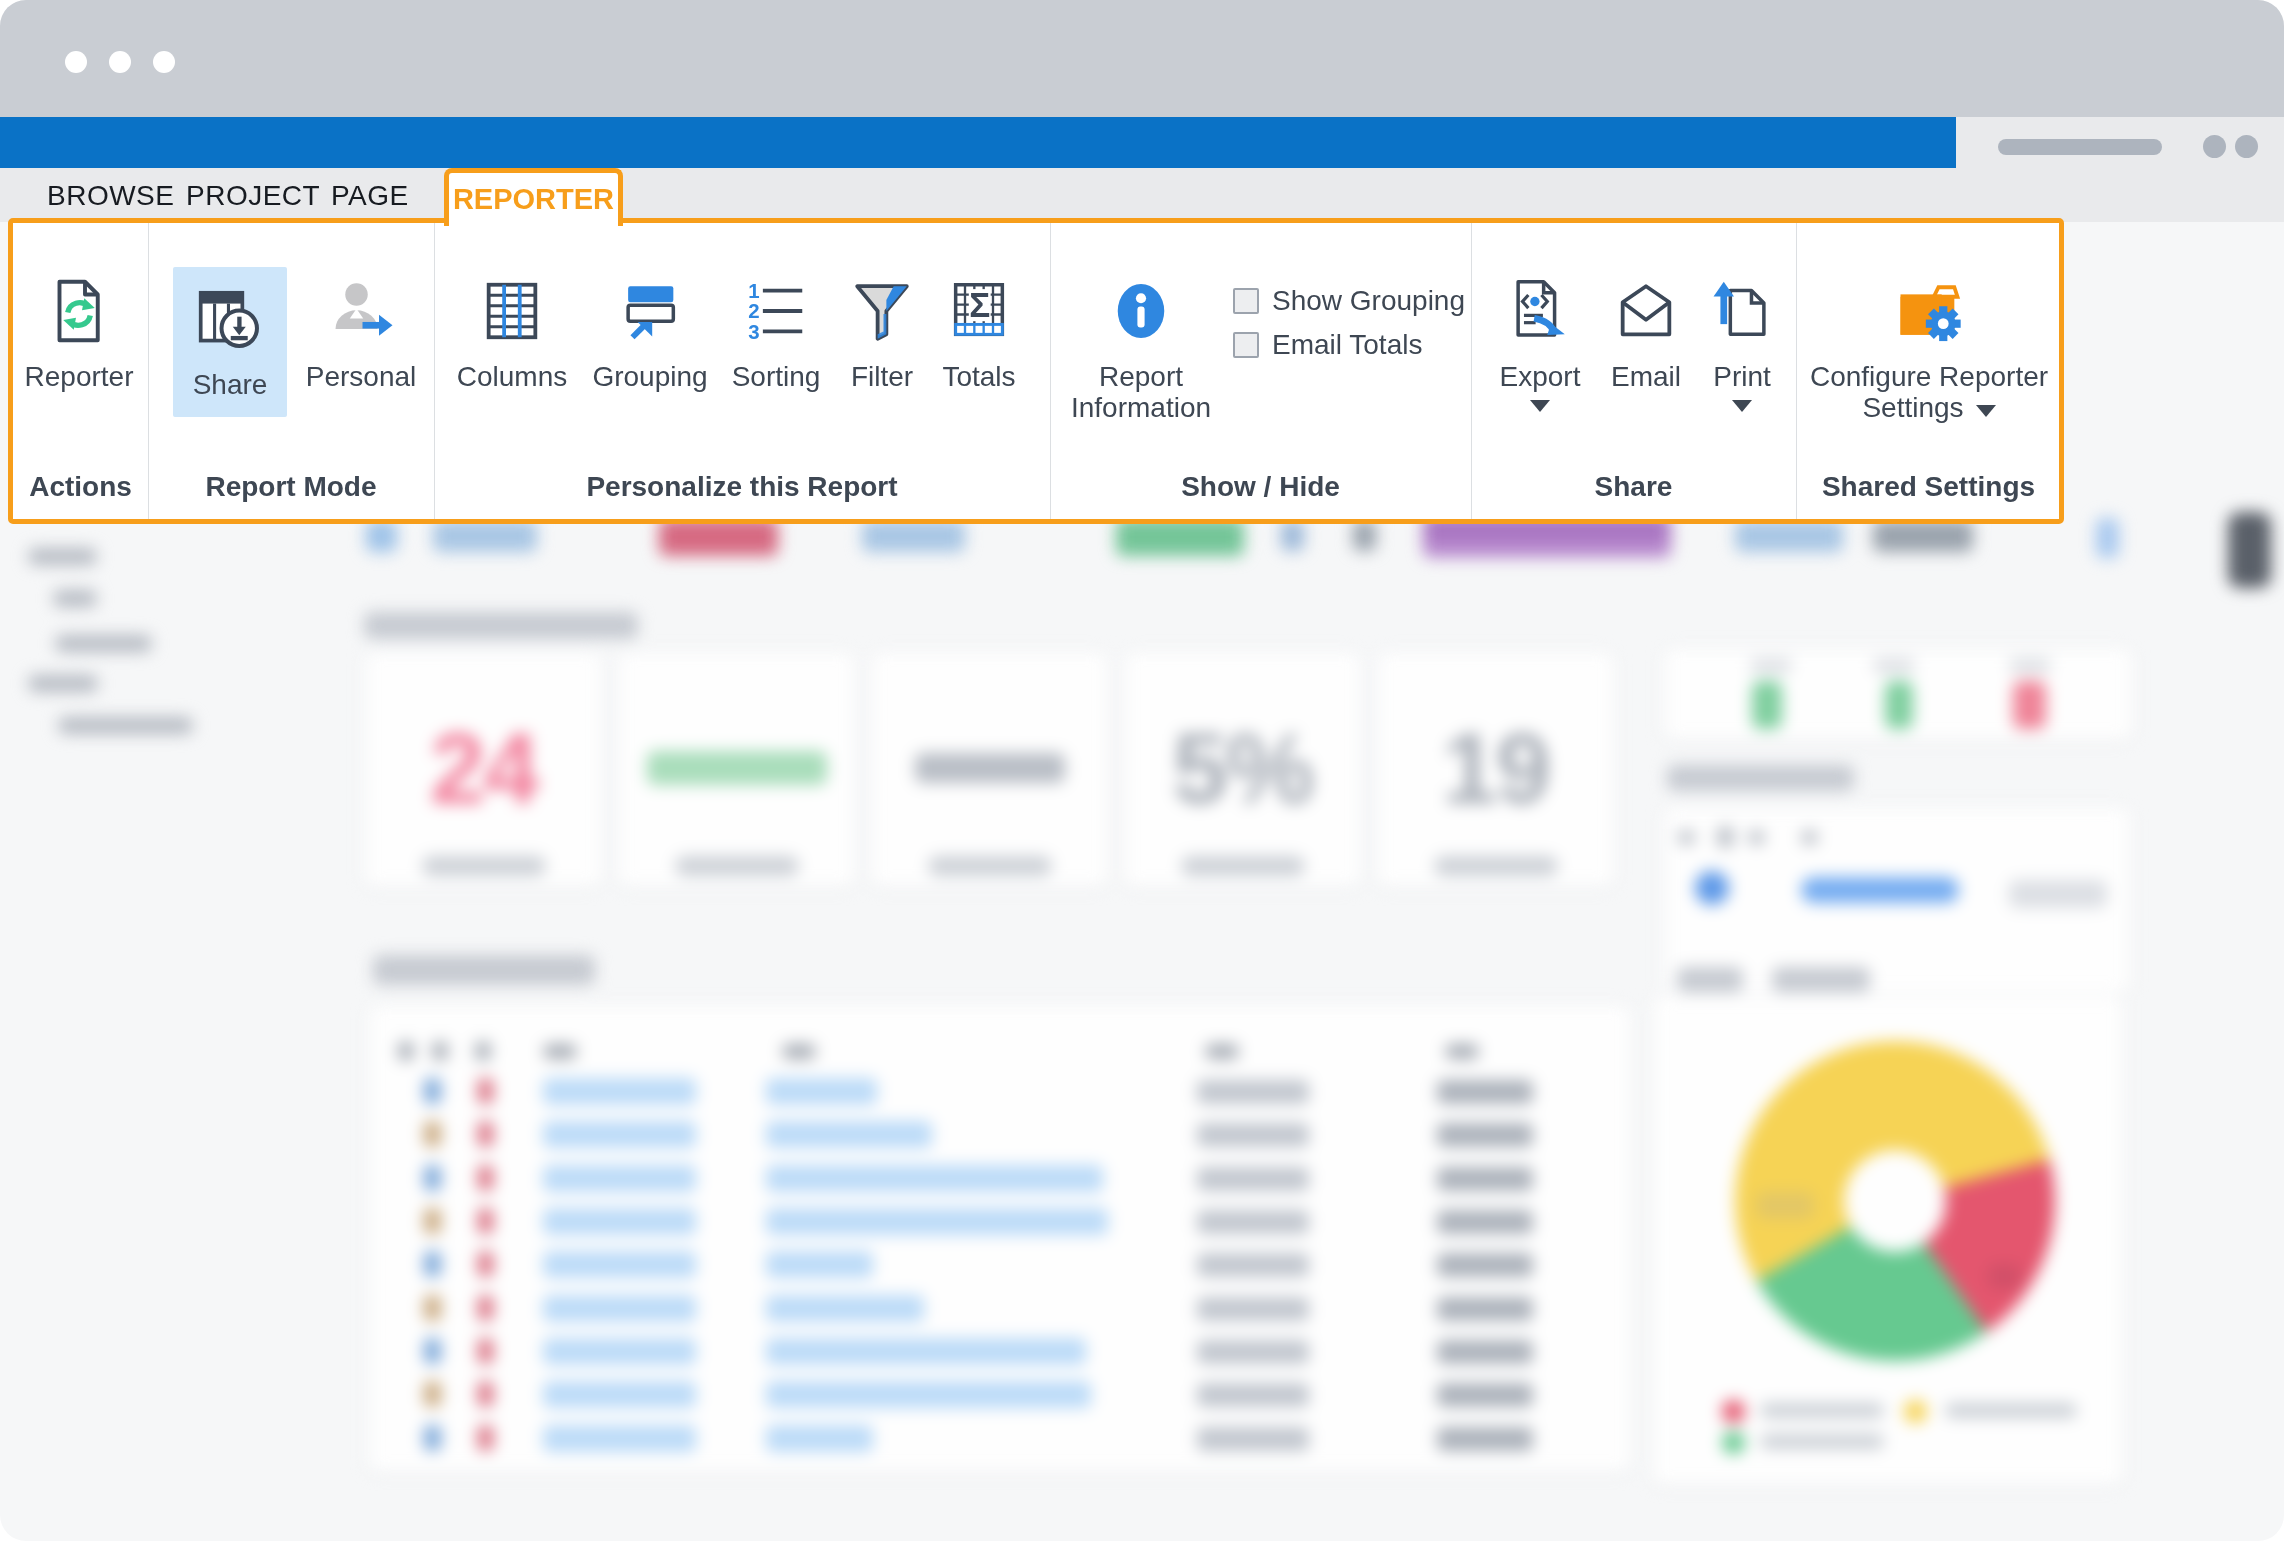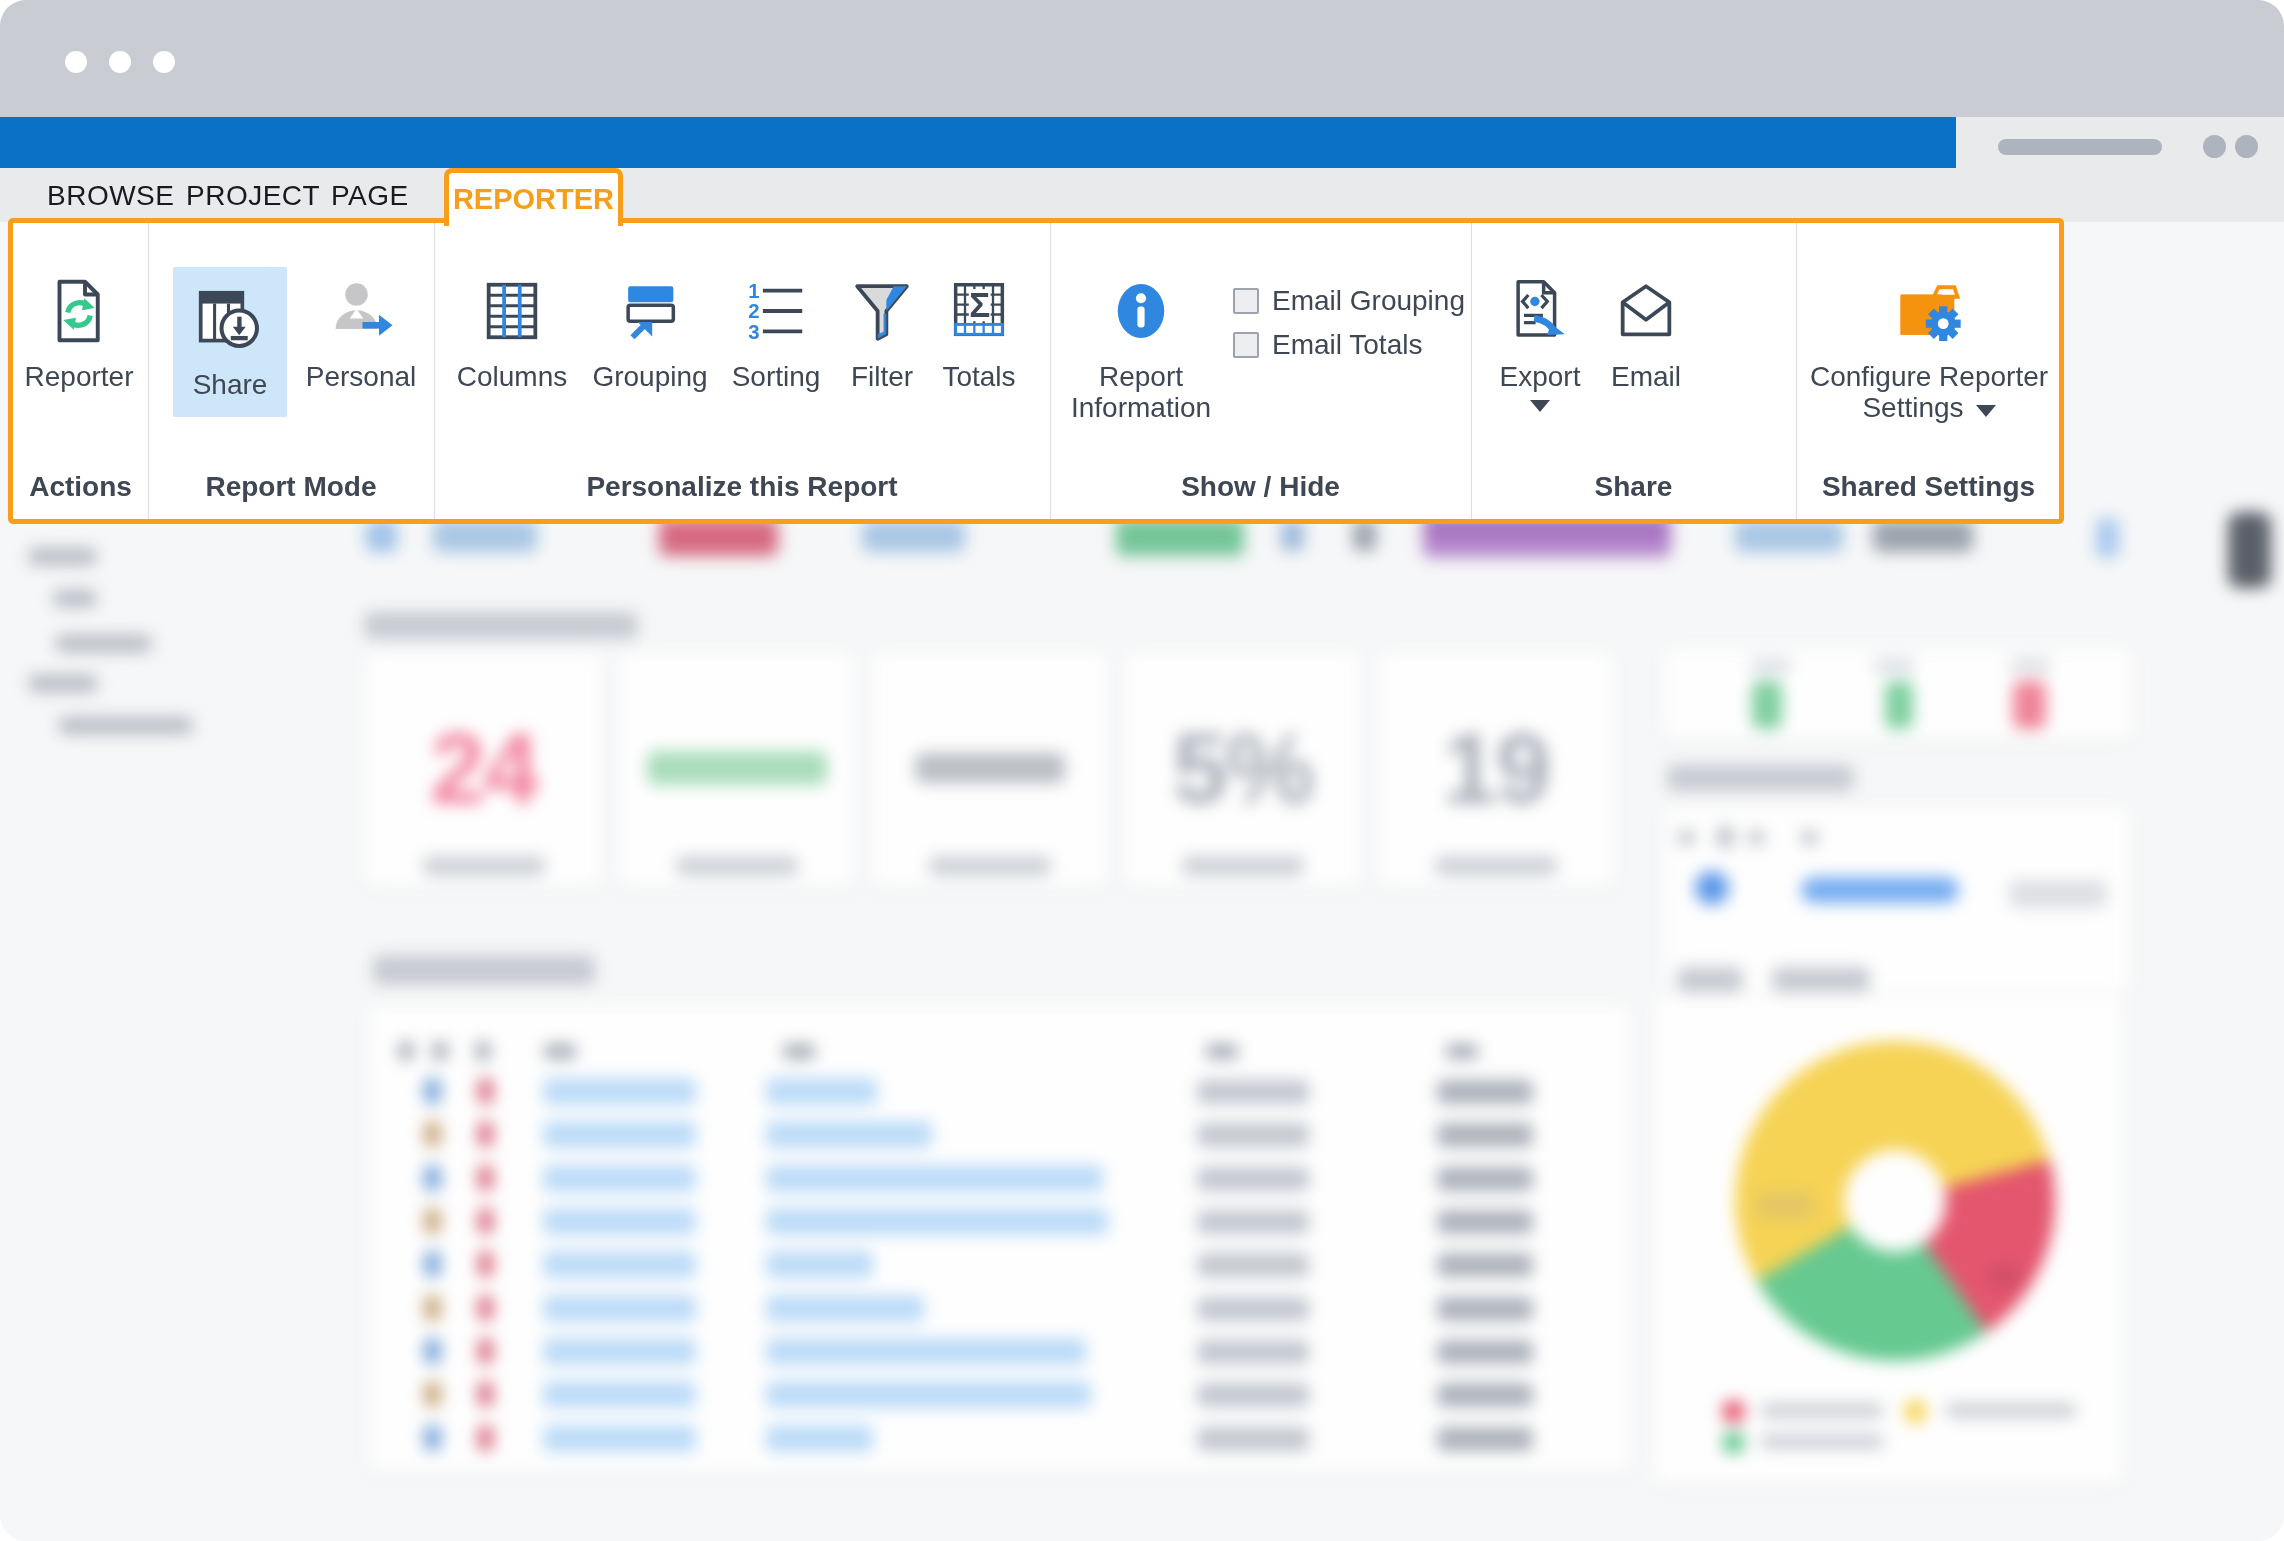--- a/index.html
+++ b/index.html
@@ -374,21 +374,21 @@
           <svg viewBox="0 0 48 48" width="72" height="72">
             <ellipse cx="24" cy="24" rx="15.5" ry="18" fill="#2F87E0"></ellipse>
             <circle cx="24" cy="15.5" r="3.4" fill="#fff"></circle>
             <rect x="21.6" y="21" width="4.8" height="14" rx="2" fill="#fff"></rect>
           </svg>
         </div>
         <div class="lbl">Report Information</div>
       </div>
       <div class="cb-row" style="left:183px;top:62px">
         <span class="cb-box"></span>
-        <span class="cb-lbl">Email Grouping</span>
+        <span class="cb-lbl">Show Grouping</span>
       </div>
       <div class="cb-row" style="left:183px;top:106px">
         <span class="cb-box"></span>
         <span class="cb-lbl">Email Totals</span>
       </div>
       <div class="rgroup-label">Show / Hide</div>
     </div>
 
     <div class="rgroup" style="left:1458px;width:325px">
       <div class="rb" style="left:9px;width:120px">
@@ -409,20 +409,32 @@
         <div class="dd"></div>
       </div>
       <div class="rb" style="left:120px;width:110px">
         <div class="icn">
           <svg viewBox="0 0 48 48" width="70" height="70">
             <path d="M8 18 L24 7 L40 18 V40 H8 Z" fill="#fff" stroke="#3C4858" stroke-width="2.6" stroke-linejoin="round"></path>
             <polyline points="8,18 24,30 40,18" fill="none" stroke="#3C4858" stroke-width="2.6" stroke-linejoin="round"></polyline>
           </svg>
         </div>
         <div class="lbl">Email</div>
+      </div>
+      <div class="rb" style="left:221px;width:100px">
+        <div class="icn">
+          <svg viewBox="0 0 48 48" width="70" height="70">
+            <path d="M16 10 h14.5 l8.5 8.5 v21.5 h-23 z" fill="#fff" stroke="#3C4858" stroke-width="2.4" stroke-linejoin="round"></path>
+            <path d="M30.5 10 v8.5 h8.5" fill="none" stroke="#3C4858" stroke-width="2.4"></path>
+            <line x1="11.5" y1="33" x2="11.5" y2="13" stroke="#2F87E0" stroke-width="4.6"></line>
+            <polygon points="4.5,14 11.5,4 18.5,14" fill="#2F87E0"></polygon>
+          </svg>
+        </div>
+        <div class="lbl">Print</div>
+        <div class="dd"></div>
       </div>
       <div class="rgroup-label">Share</div>
     </div>
 
     <div class="rgroup last" style="left:1783px;width:265px">
       <div class="rb" style="left:5px;width:256px">
         <div class="icn">
           <svg viewBox="0 0 48 48" width="76" height="76">
             <polygon points="6,15 6,39 40,39 40,15 27,15 30,9 40,9 42,15" fill="#F5930F"></polygon>
             <polygon points="27,15 30,9 40,9 42,15" fill="#fff" stroke="#F5930F" stroke-width="2.4"></polygon>

